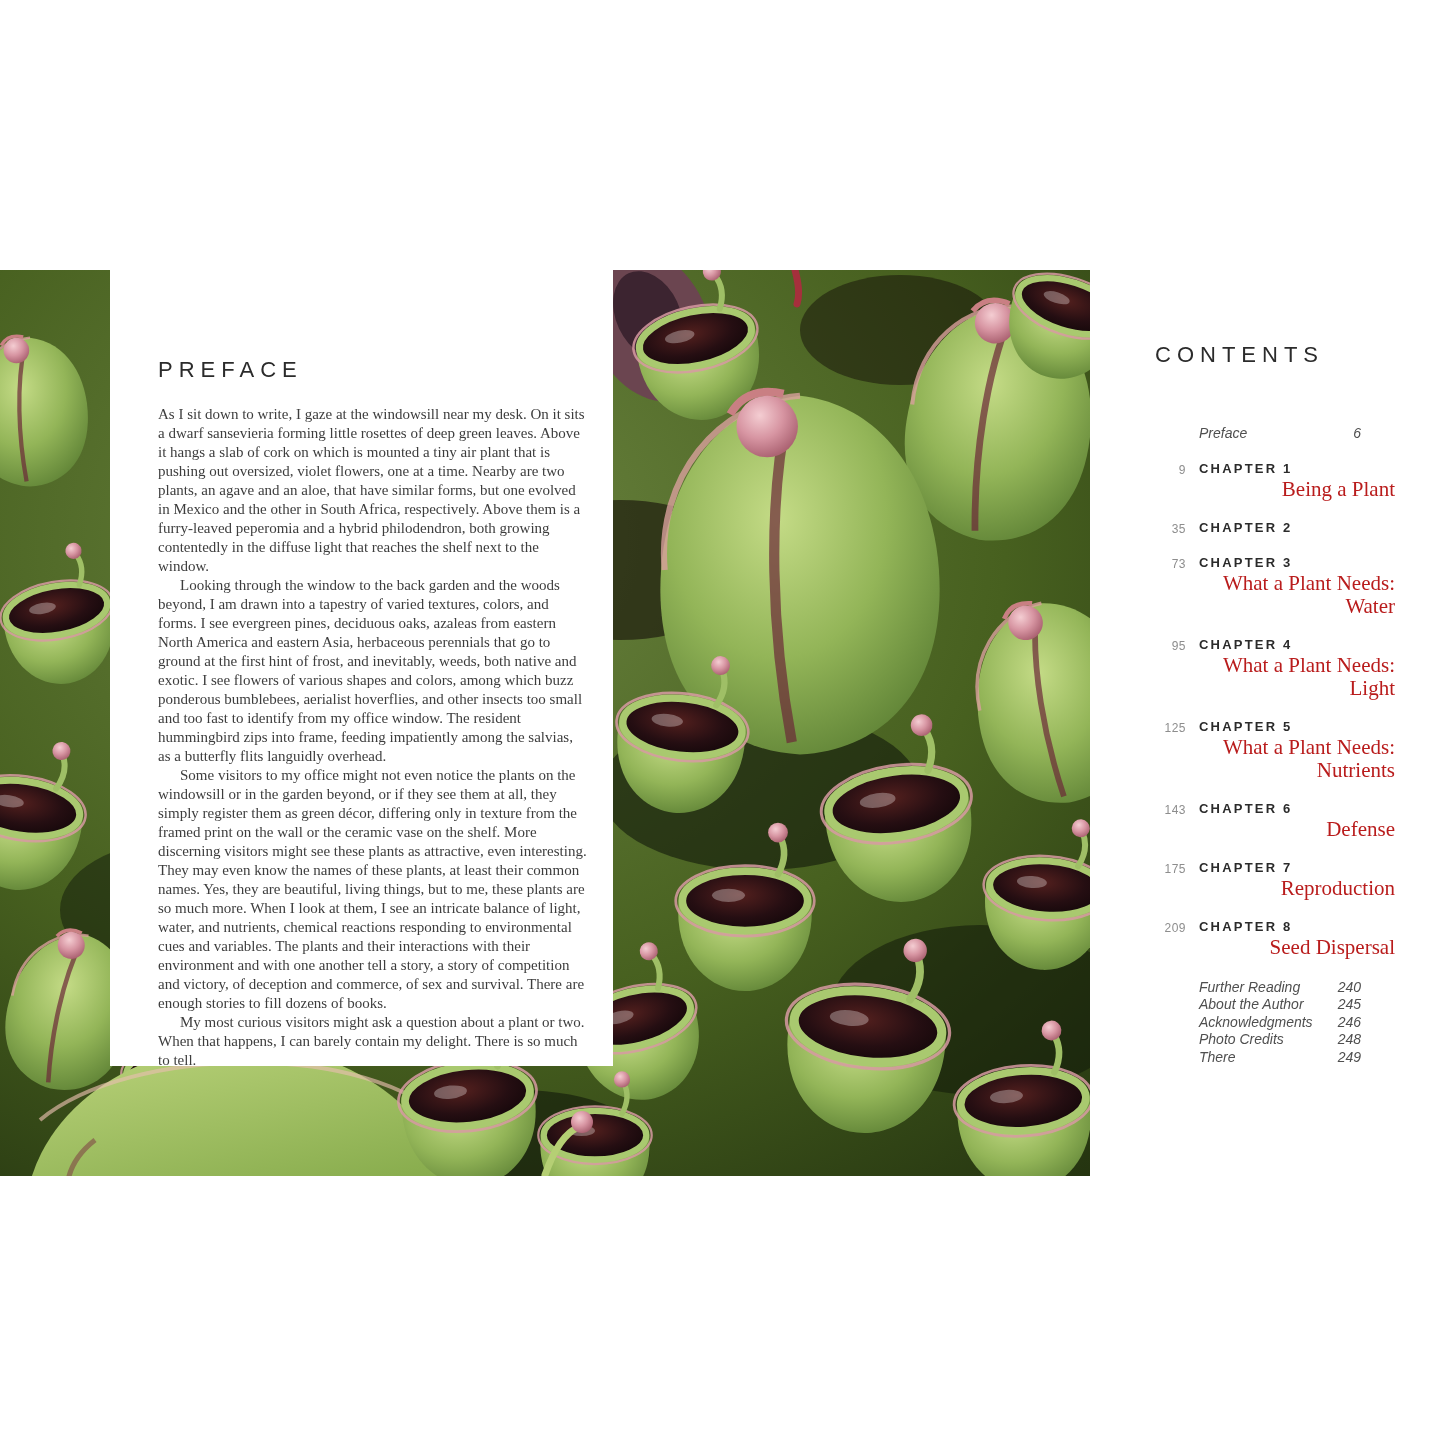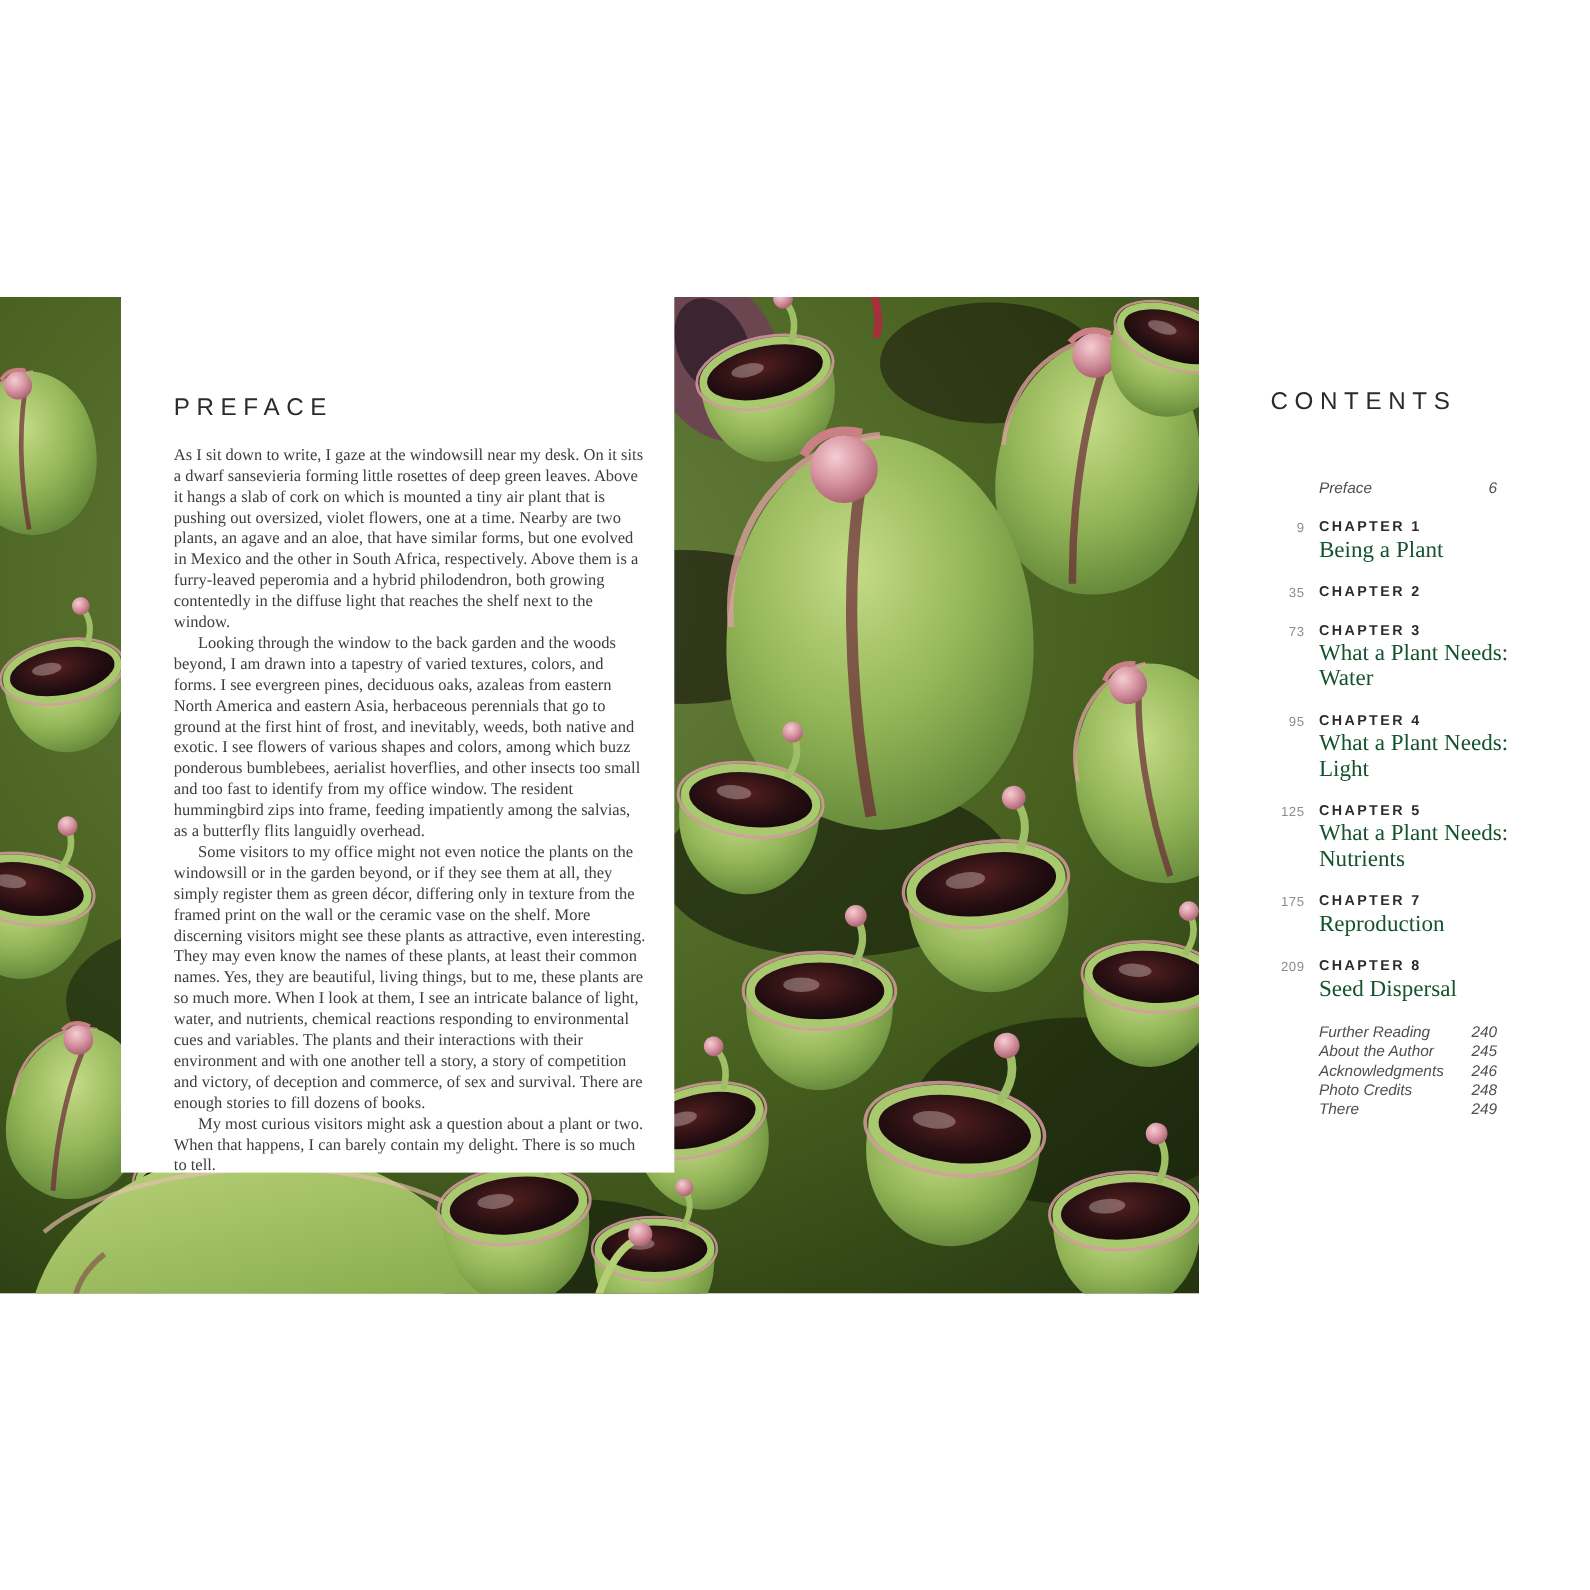--- a/index.html
+++ b/index.html
@@ -20,31 +20,31 @@
     margin:0; font-size:22px; font-weight:400; letter-spacing:6px; color:#2b2b2b;
   }
   .body-text {
     margin-top:22px; font-family:"Liberation Serif", serif;
     font-size:15px; line-height:19px; color:#3d3d3d; text-align:left;
   }
   .body-text p { margin:0; }
   .body-text p.ind { text-indent:22px; }
 
   
-  .contents { position:absolute; left:1155px; top:352px; width:240px; }
+  .contents { position:absolute; left:1155px; top:342px; width:240px; }
   .toc { margin-top:57px; }
   .row-flex { display:flex; justify-content:space-between; }
   .toc-preface { margin-left:44px; width:162px; margin-bottom:19px; }
   .ital { font-style:italic; font-size:14px; color:#4f4f4f; line-height:17.5px; }
   .ch-row { display:grid; grid-template-columns:31px 1fr; column-gap:13px; margin-bottom:20px; }
   .ch-page { text-align:right; font-size:12px; color:#8d8d8d; letter-spacing:0.5px; padding-top:1px; }
   .ch-label { display:block; font-size:13px; font-weight:bold; letter-spacing:2.2px; color:#2b2b2b; line-height:14px; }
   .ch-title {
     display:block; font-family:"Liberation Serif", serif; font-size:21px;
-    line-height:23px; color:#14532d; margin-top:2px; white-space:pre-line;
+    line-height:23px; color:#b91c1c; margin-top:2px; white-space:pre-line;text-align:right;
   }
   .bm { margin-left:44px; width:162px; margin-top:12px; }
 </style>
 </head>
 <body>
 
 <div class="spread">
 
   <div class="photo">
     <svg viewBox="0 0 1090 906" preserveAspectRatio="none">
@@ -192,20 +192,27 @@
 
       <div class="ch-row">
         <span class="ch-page">125</span>
         <span>
           <span class="ch-label">CHAPTER 5</span>
           <span class="ch-title">What a Plant Needs:
 Nutrients</span>
         </span>
       </div>
 
+      <div class="ch-row">
+        <span class="ch-page">143</span>
+        <span>
+          <span class="ch-label">CHAPTER 6</span>
+          <span class="ch-title">Defense</span>
+        </span>
+      </div>
 
       <div class="ch-row">
         <span class="ch-page">175</span>
         <span>
           <span class="ch-label">CHAPTER 7</span>
           <span class="ch-title">Reproduction</span>
         </span>
       </div>
 
       <div class="ch-row">

